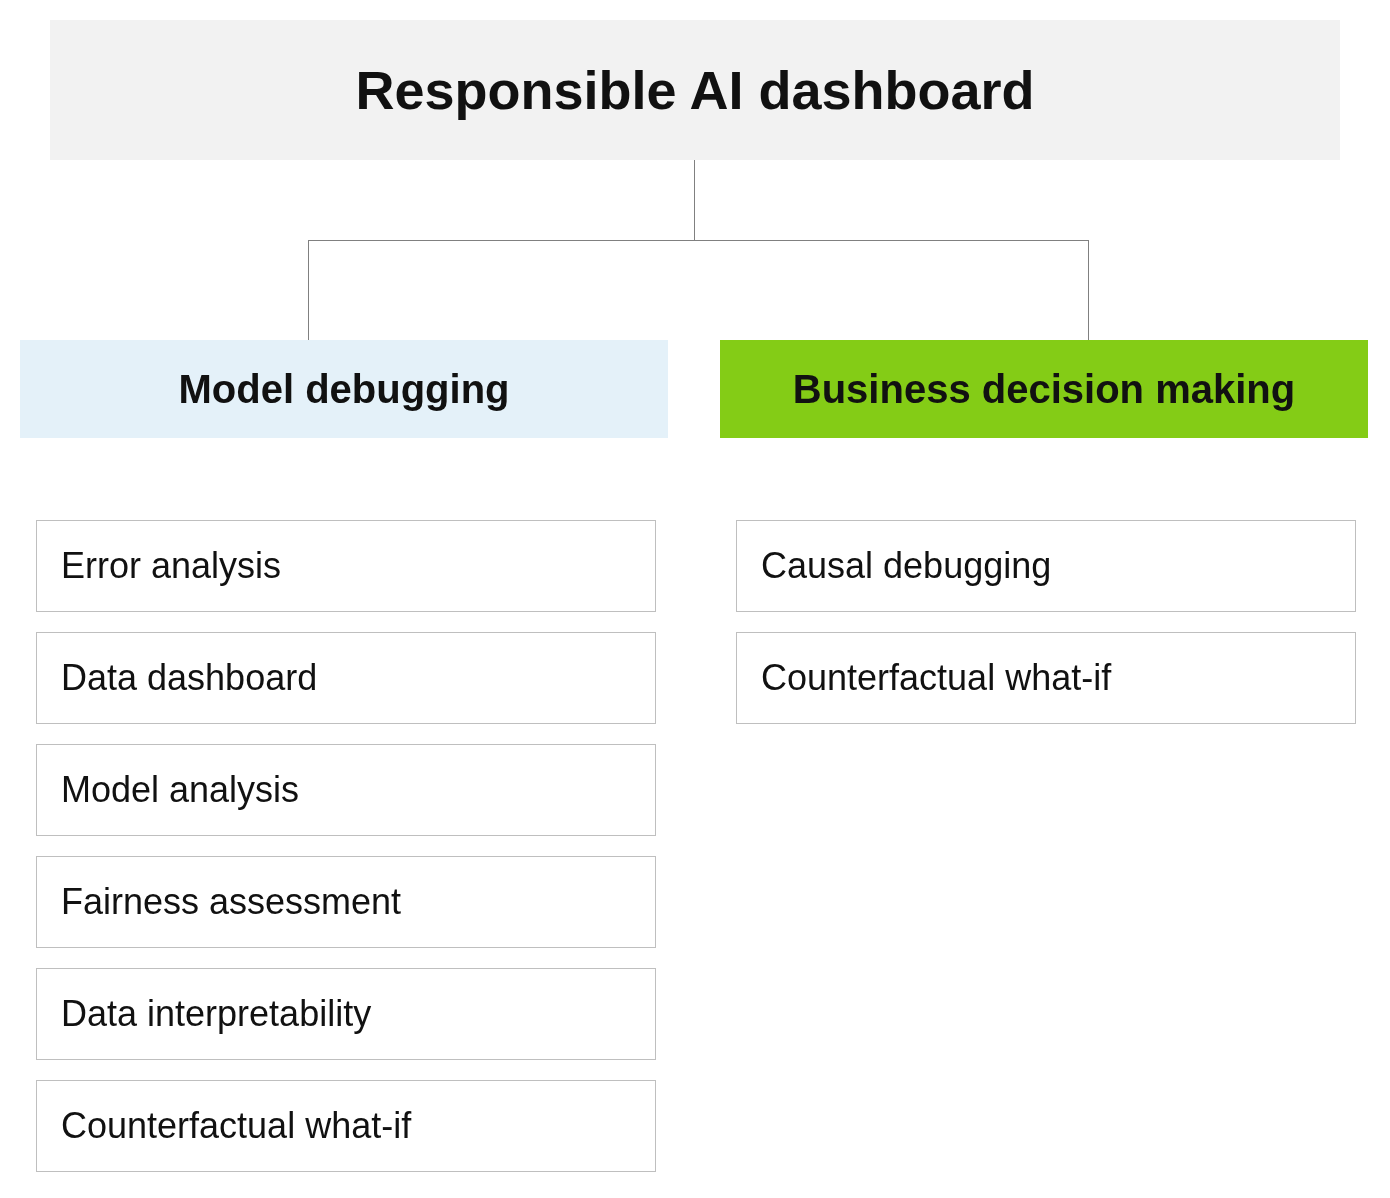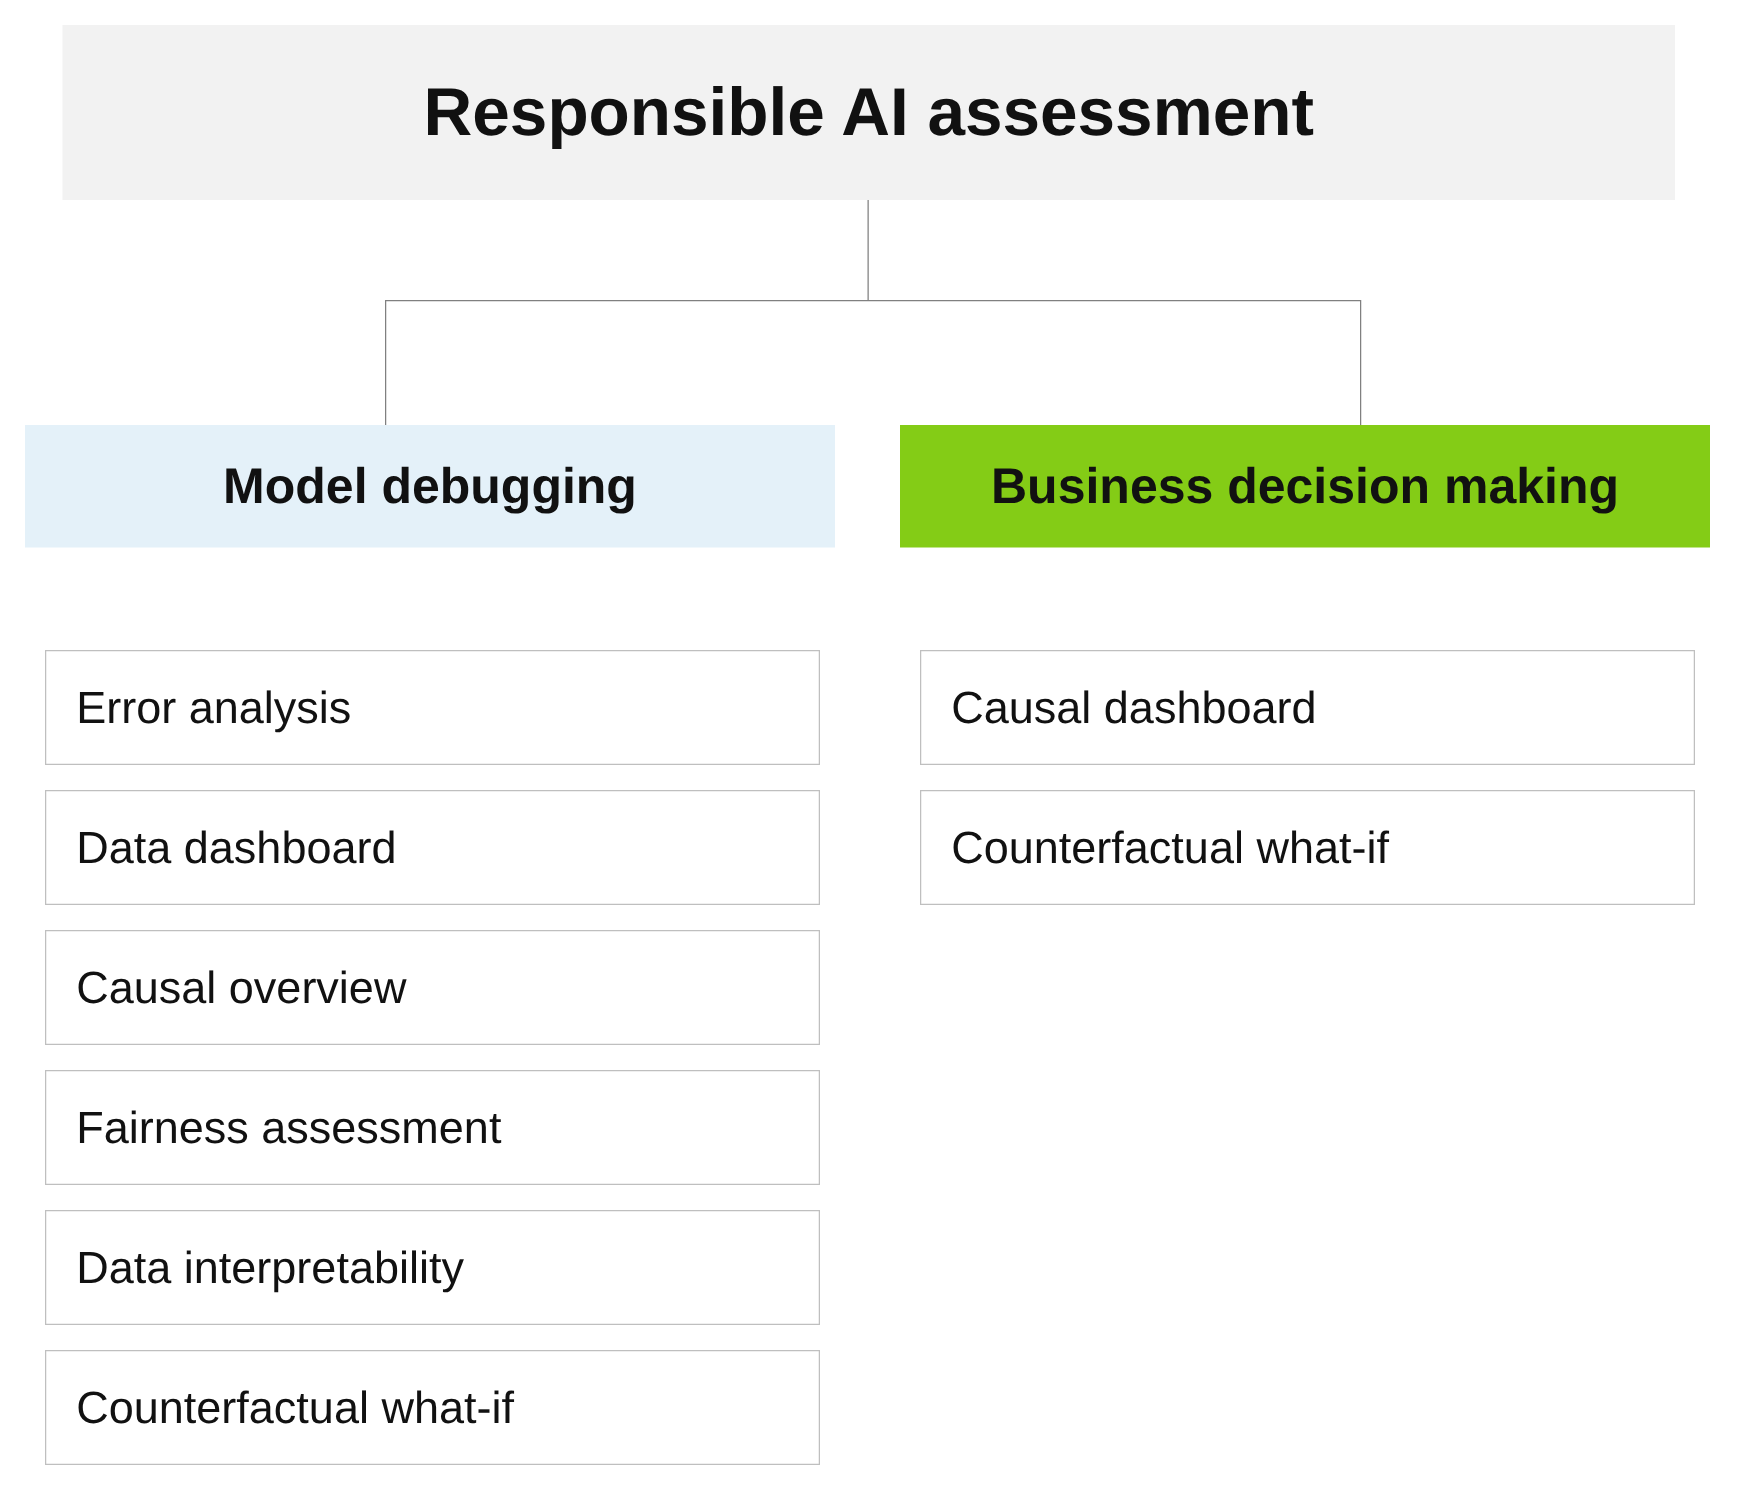--- a/index.html
+++ b/index.html
@@ -78,21 +78,21 @@
   .conn-left-v { top: 240px; left: 308px; width: 1px; height: 100px; }
   
   .conn-right-v { top: 240px; left: 1088px; width: 1px; height: 100px; }
 </style>
 </head>
 <body>
 
 <div class="canvas">
 
   <div class="root-box">
-    <span>Responsible AI assessment</span>
+    <span>Responsible AI dashboard</span>
   </div>
 
   <div class="connector conn-root-v"></div>
   <div class="connector conn-h"></div>
   <div class="connector conn-left-v"></div>
   <div class="connector conn-right-v"></div>
 
   <div class="branch-box branch-left">
     <span>Model debugging</span>
   </div>
@@ -101,32 +101,32 @@
     <span>Business decision making</span>
   </div>
 
   <div class="item-box" style="top:520px">
     <span>Error analysis</span>
   </div>
   <div class="item-box" style="top:632px">
     <span>Data dashboard</span>
   </div>
   <div class="item-box" style="top:744px">
-    <span>Causal overview</span>
+    <span>Model analysis</span>
   </div>
   <div class="item-box" style="top:856px">
     <span>Fairness assessment</span>
   </div>
   <div class="item-box" style="top:968px">
     <span>Data interpretability</span>
   </div>
   <div class="item-box" style="top:1080px">
     <span>Counterfactual what-if</span>
   </div>
 
   <div class="item-box item-right" style="top:520px">
-    <span>Causal dashboard</span>
+    <span>Causal debugging</span>
   </div>
   <div class="item-box item-right" style="top:632px">
     <span>Counterfactual what-if</span>
   </div>
 
 </div>
 
 </body></html>

